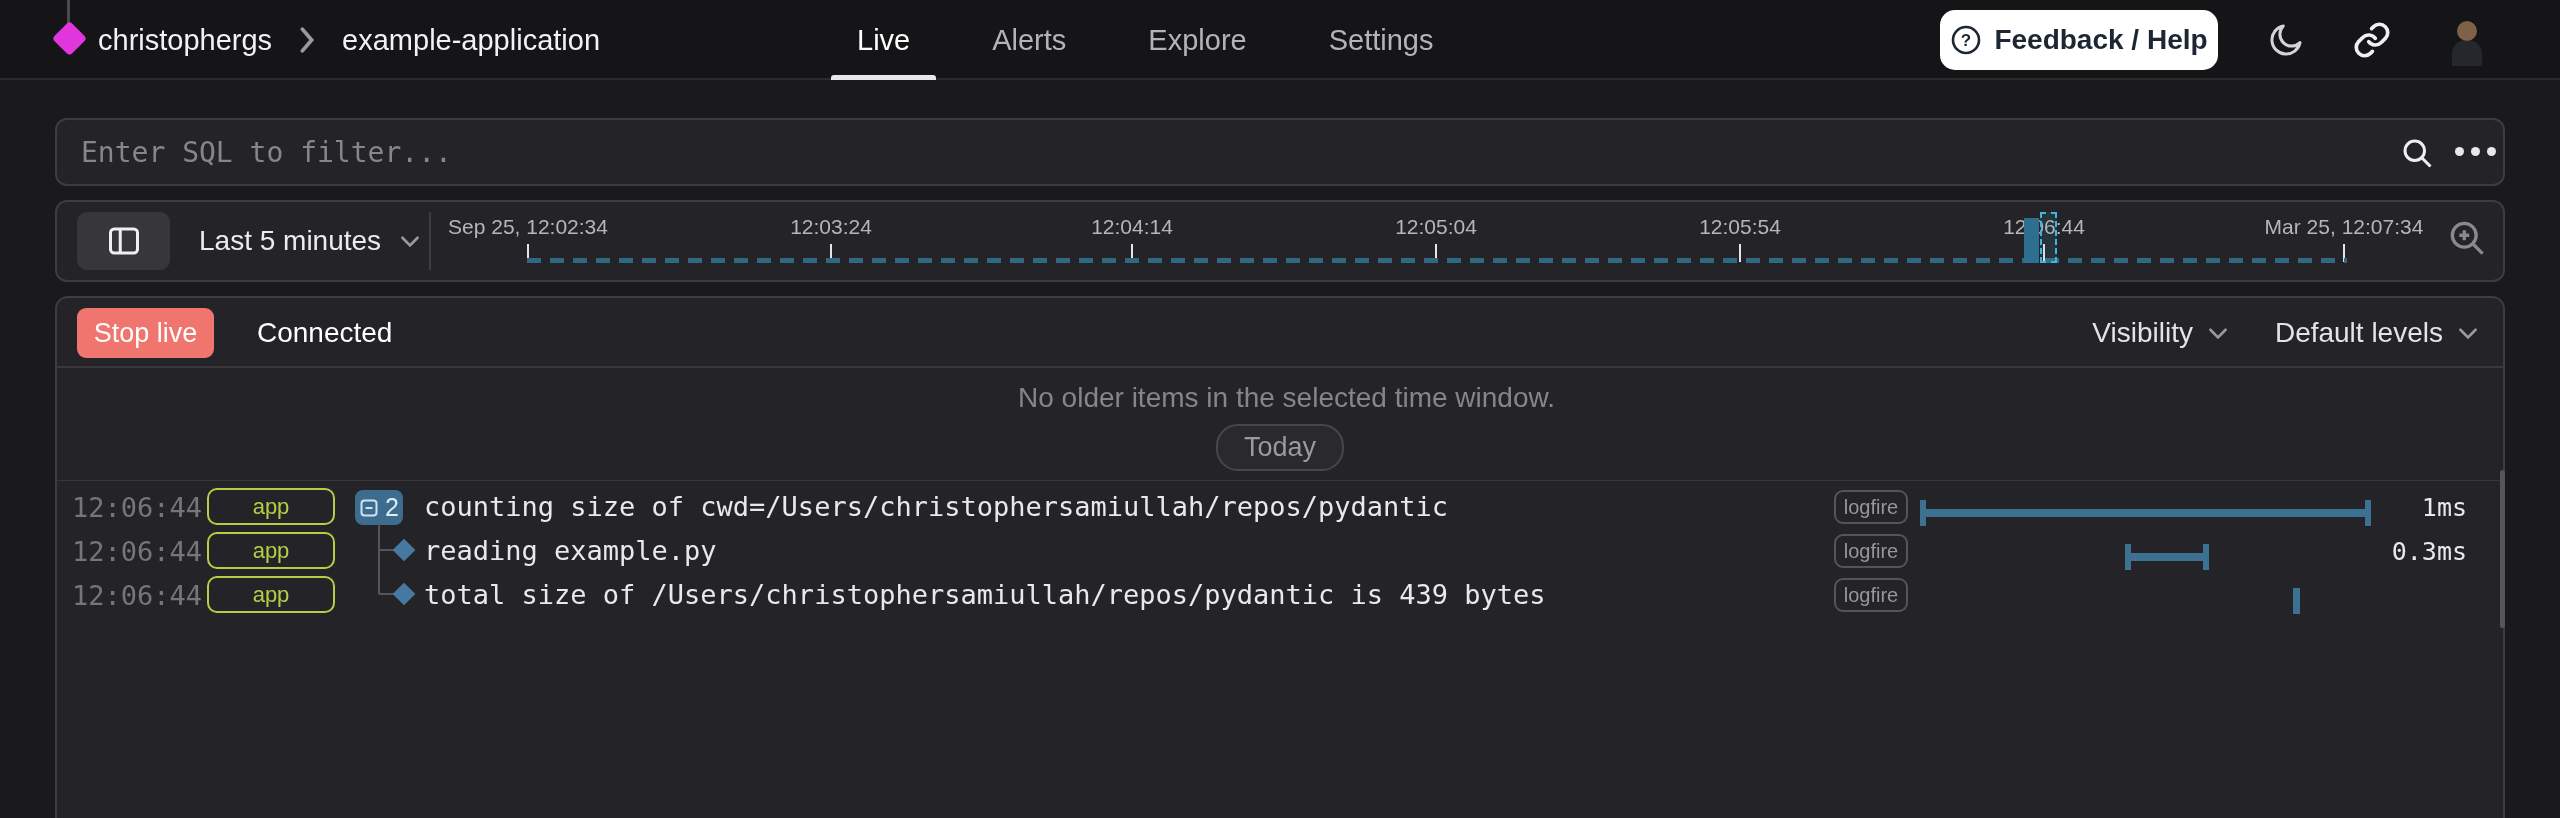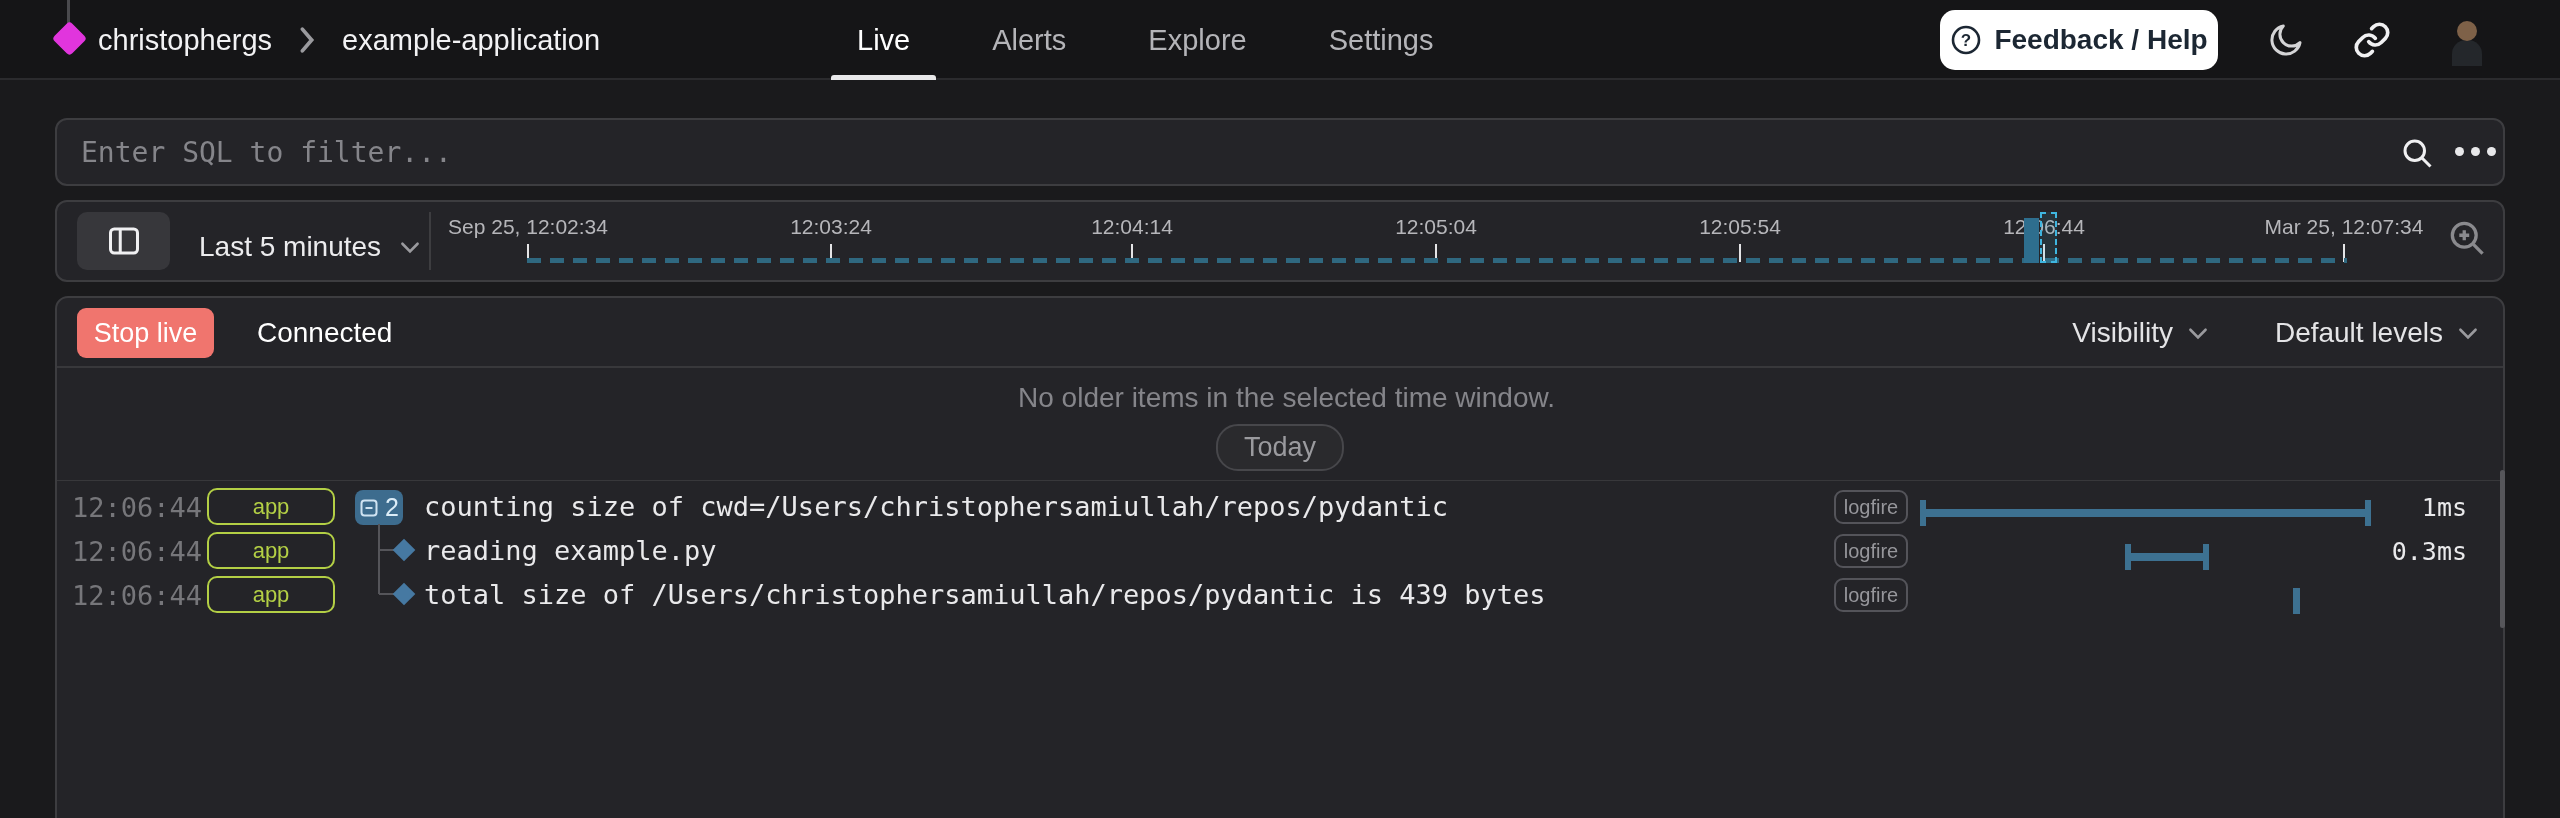--- a/index.html
+++ b/index.html
@@ -35,36 +35,36 @@
   #filter-panel { top:118px; height:68px; }
   #sql-input { position:absolute; left:0; top:0; width:100%; height:100%; background:transparent; border:none; outline:none; color:#d8d8da; font-family:"DejaVu Sans Mono", monospace; font-size:28px; padding:0 120px 0 24px; }
   #sql-input::placeholder { color:#85858a; }
   #filter-search { position:absolute; left:2342px; top:15px; width:36px; height:36px; }
   #filter-more { position:absolute; left:2398px; top:27px; display:flex; gap:7px; cursor:pointer; }
   #filter-more i { width:9px; height:9px; border-radius:50%; background:#e8e8ea; }
 
   
   #time-panel { top:200px; height:82px; }
   #panel-toggle { position:absolute; left:20px; top:10px; width:93px; height:58px; background:#37373b; border-radius:10px; display:flex; align-items:center; justify-content:center; cursor:pointer; }
-  #range-label { position:absolute; left:142px; top:0; height:78px; display:flex; align-items:center; gap:16px; font-size:28px; color:#ececee; cursor:pointer;margin-top:6px; }
+  #range-label { position:absolute; left:142px; top:0; height:78px; display:flex; align-items:center; gap:16px; font-size:28px; color:#ececee; cursor:pointer; }
   #time-divider { position:absolute; left:372px; top:10px; width:2px; height:58px; background:#3d3d40; }
   .tick-label { position:absolute; top:13px; transform:translateX(-50%); font-size:21px; color:#b6b6ba; white-space:nowrap; }
   .tick-mark { position:absolute; top:42px; width:2px; height:18px; background:#e4e4e6; transform:translateX(-50%); }
   #dash-line { position:absolute; left:470px; top:56px; width:1820px; height:5px;
     background:repeating-linear-gradient(90deg,#2f6880 0 14px,transparent 14px 23px); }
   #spike-solid { position:absolute; left:1967px; top:16px; width:15px; height:45px; background:#2e6e8e; }
   #spike-dashed { position:absolute; left:1983px; top:10px; width:17px; height:51px; border:2px dashed #3fb6e0; background:rgba(63,182,224,0.10); }
   #tl-zoom { position:absolute; left:2388px; top:14px; width:44px; height:44px; cursor:pointer; }
 
   
   #main-panel { top:296px; height:628px;border-radius:13px; }
   #controls-row { position:absolute; left:0; top:0; width:100%; height:70px; border-bottom:2px solid #38383b; }
   #stop-live { position:absolute; left:20px; top:10px; width:137px; height:50px; background:#f0756e; border:none; border-radius:9px; color:#ffffff; font-size:27px; font-family:"Liberation Sans", sans-serif; cursor:pointer; }
   #conn-status { position:absolute; left:200px; top:0; height:70px; display:flex; align-items:center; font-size:28px; color:#ffffff; }
-  #level-controls { position:absolute; right:22px; top:0; height:70px; display:flex; align-items:center; gap:64px; }
+  #level-controls { position:absolute; right:22px; top:0; height:70px; display:flex; align-items:center; gap:44px; }
   .dd { display:flex; align-items:center; gap:12px; font-size:28px; color:#e4e4e6; cursor:pointer; }
 
   #empty-notice { position:absolute; left:0; top:84px; width:100%; text-align:center; font-size:28px; color:#85858a;padding-left:13px; }
   #today-pill { position:absolute; left:50%; top:126px; transform:translateX(-50%); padding:6px 26px; background:#2a2a2d; border:2px solid #47474b; border-radius:22px; color:#9a9a9e; font-size:27px; cursor:pointer; }
   #rows-divider { position:absolute; left:0; top:182px; width:100%; height:1px; background:#38383b; }
 
   .log-row { position:absolute; left:0; width:100%; height:44px; }
   .log-time { position:absolute; left:15px; top:7px; font-size:27px; color:#76767a; }
   .log-tag { position:absolute; left:150px; top:3px; width:128px; height:37px; border:2.5px solid #b3cf45; border-radius:10px; color:#b3cf45; font-size:22px; display:flex; align-items:center; justify-content:center; }
   .collapse-badge { position:absolute; left:298px; top:5px; width:48px; height:35px; background:#3d6c8e; border-radius:8px; display:flex; align-items:center; justify-content:center; gap:6px; color:#dcedf8; font-size:25px; cursor:pointer; }

